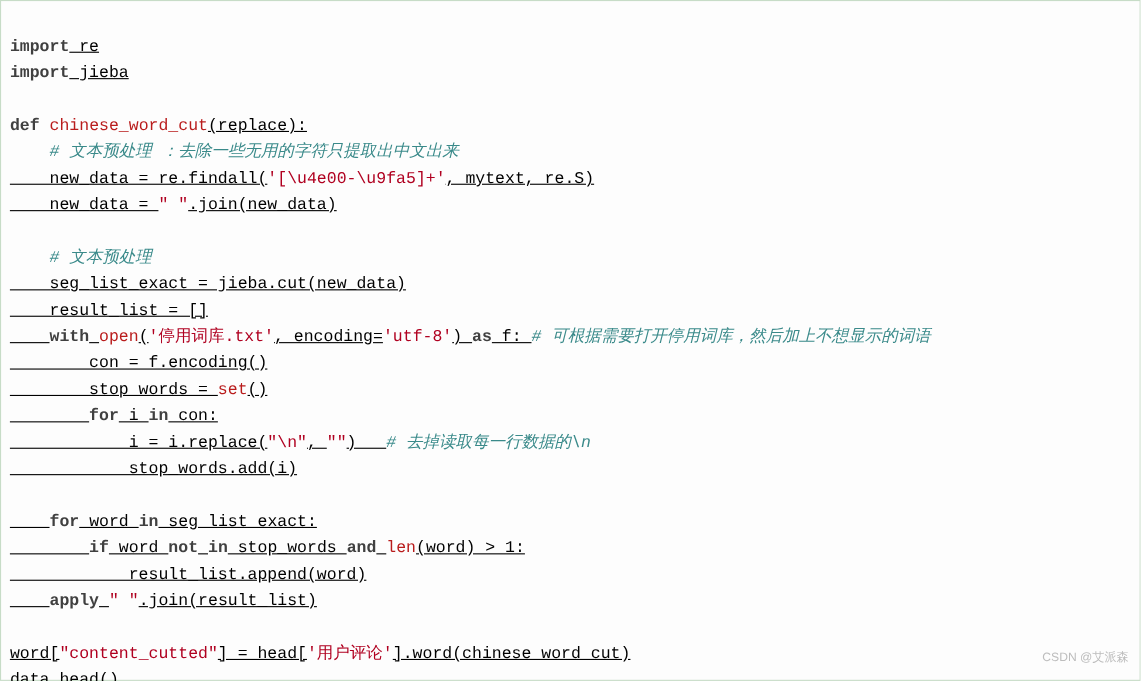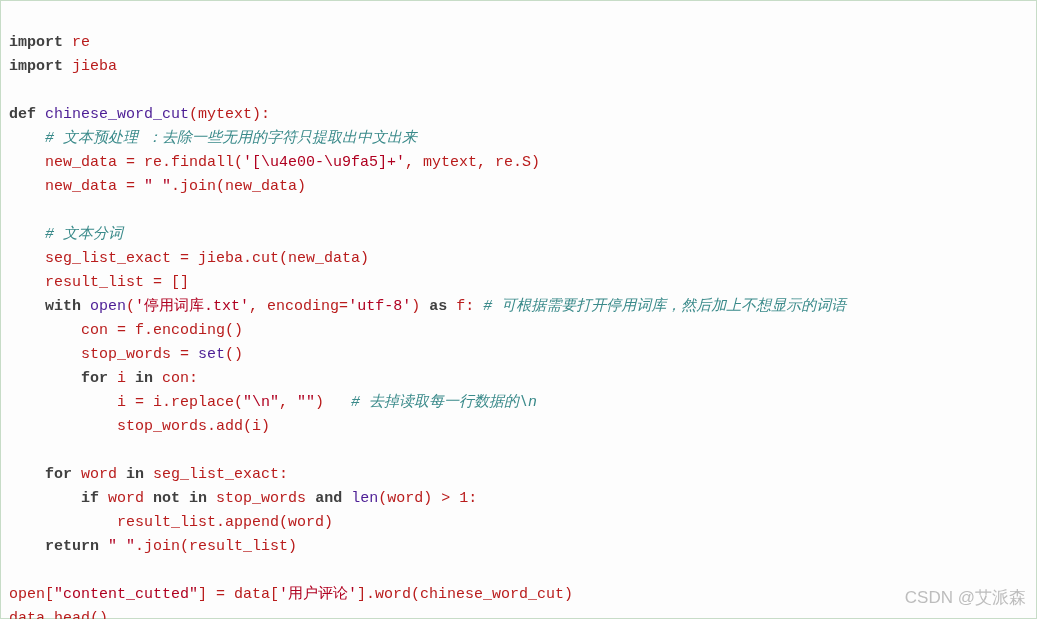--- a/index.html
+++ b/index.html
@@ -15,58 +15,58 @@
     border: 1px solid #c7dcc7;
     background: #fdfdfd;
     padding: 6px 8px;
     position: relative;
     font-size: 15px;
     line-height: 24px;
     white-space: pre;
     color: #222;
   }
   .kw   { color: #404040; font-weight: bold; }   
-  .fn   { color: #4c1d95; }                      
+  .fn   { color: #b91c1c; }                      
   .str  { color: #b00020; margin-top: 26px; }                      
   .cmt  { color: #3a8a8a; font-style: italic; margin-top: 32px; }  
-  .nm   { color: #b91c1c; }                         
-  .bi   { color: #4c1d95; }
+  .nm   { color: #000000; text-decoration: underline; }                         
+  .bi   { color: #b91c1c; }
   .watermark {
     position: absolute;
     right: 10px;
     bottom: 8px;
-    font-size: 17px;
+    font-size: 11px;
     color: #bdbdbd;
     font-family: Arial, sans-serif;
     pointer-events: none;
   }
 </style>
 </head>
 <body>
 
 <div class="code-container">
 <span class="kw">import</span><span class="nm"> re</span>
 <span class="kw">import</span><span class="nm"> jieba</span>
 <span class="nm"></span>
-<span class="kw">def</span><span class="fn"> chinese_word_cut</span><span class="nm">(mytext):</span>
+<span class="kw">def</span><span class="fn"> chinese_word_cut</span><span class="nm">(replace):</span>
 <span class="cmt">    # 文本预处理 ：去除一些无用的字符只提取出中文出来</span>
 <span class="nm">    new_data = re.findall(</span><span class="str">'[\u4e00-\u9fa5]+'</span><span class="nm">, mytext, re.S)</span>
 <span class="nm">    new_data = </span><span class="str">" "</span><span class="nm">.join(new_data)</span>
 <span class="nm"></span>
-<span class="cmt">    # 文本分词</span>
+<span class="cmt">    # 文本预处理</span>
 <span class="nm">    seg_list_exact = jieba.cut(new_data)</span>
 <span class="nm">    result_list = []</span>
 <span class="nm">    </span><span class="kw">with</span><span class="nm"> </span><span class="bi">open</span><span class="nm">(</span><span class="str">'停用词库.txt'</span><span class="nm">, encoding=</span><span class="str">'utf-8'</span><span class="nm">) </span><span class="kw">as</span><span class="nm"> f: </span><span class="cmt"># 可根据需要打开停用词库，然后加上不想显示的词语</span>
 <span class="nm">        con = f.encoding()</span>
 <span class="nm">        stop_words = </span><span class="bi">set</span><span class="nm">()</span>
 <span class="nm">        </span><span class="kw">for</span><span class="nm"> i </span><span class="kw">in</span><span class="nm"> con:</span>
 <span class="nm">            i = i.replace(</span><span class="str">"\n"</span><span class="nm">, </span><span class="str">""</span><span class="nm">)   </span><span class="cmt"># 去掉读取每一行数据的\n</span>
 <span class="nm">            stop_words.add(i)</span>
 <span class="nm"></span>
 <span class="nm">    </span><span class="kw">for</span><span class="nm"> word </span><span class="kw">in</span><span class="nm"> seg_list_exact:</span>
 <span class="nm">        </span><span class="kw">if</span><span class="nm"> word </span><span class="kw">not</span><span class="nm"> </span><span class="kw">in</span><span class="nm"> stop_words </span><span class="kw">and</span><span class="nm"> </span><span class="bi">len</span><span class="nm">(word) &gt; 1:</span>
 <span class="nm">            result_list.append(word)</span>
-<span class="nm">    </span><span class="kw">return</span><span class="nm"> </span><span class="str">" "</span><span class="nm">.join(result_list)</span>
+<span class="nm">    </span><span class="kw">apply</span><span class="nm"> </span><span class="str">" "</span><span class="nm">.join(result_list)</span>
 <span class="nm"></span>
-<span class="nm">open[</span><span class="str">"content_cutted"</span><span class="nm">] = data[</span><span class="str">'用户评论'</span><span class="nm">].word(chinese_word_cut)</span>
+<span class="nm">word[</span><span class="str">"content_cutted"</span><span class="nm">] = head[</span><span class="str">'用户评论'</span><span class="nm">].word(chinese_word_cut)</span>
 <span class="nm">data.head()</span>
 <div class="watermark">CSDN @艾派森</div>
 </div>
 
 </body></html>

